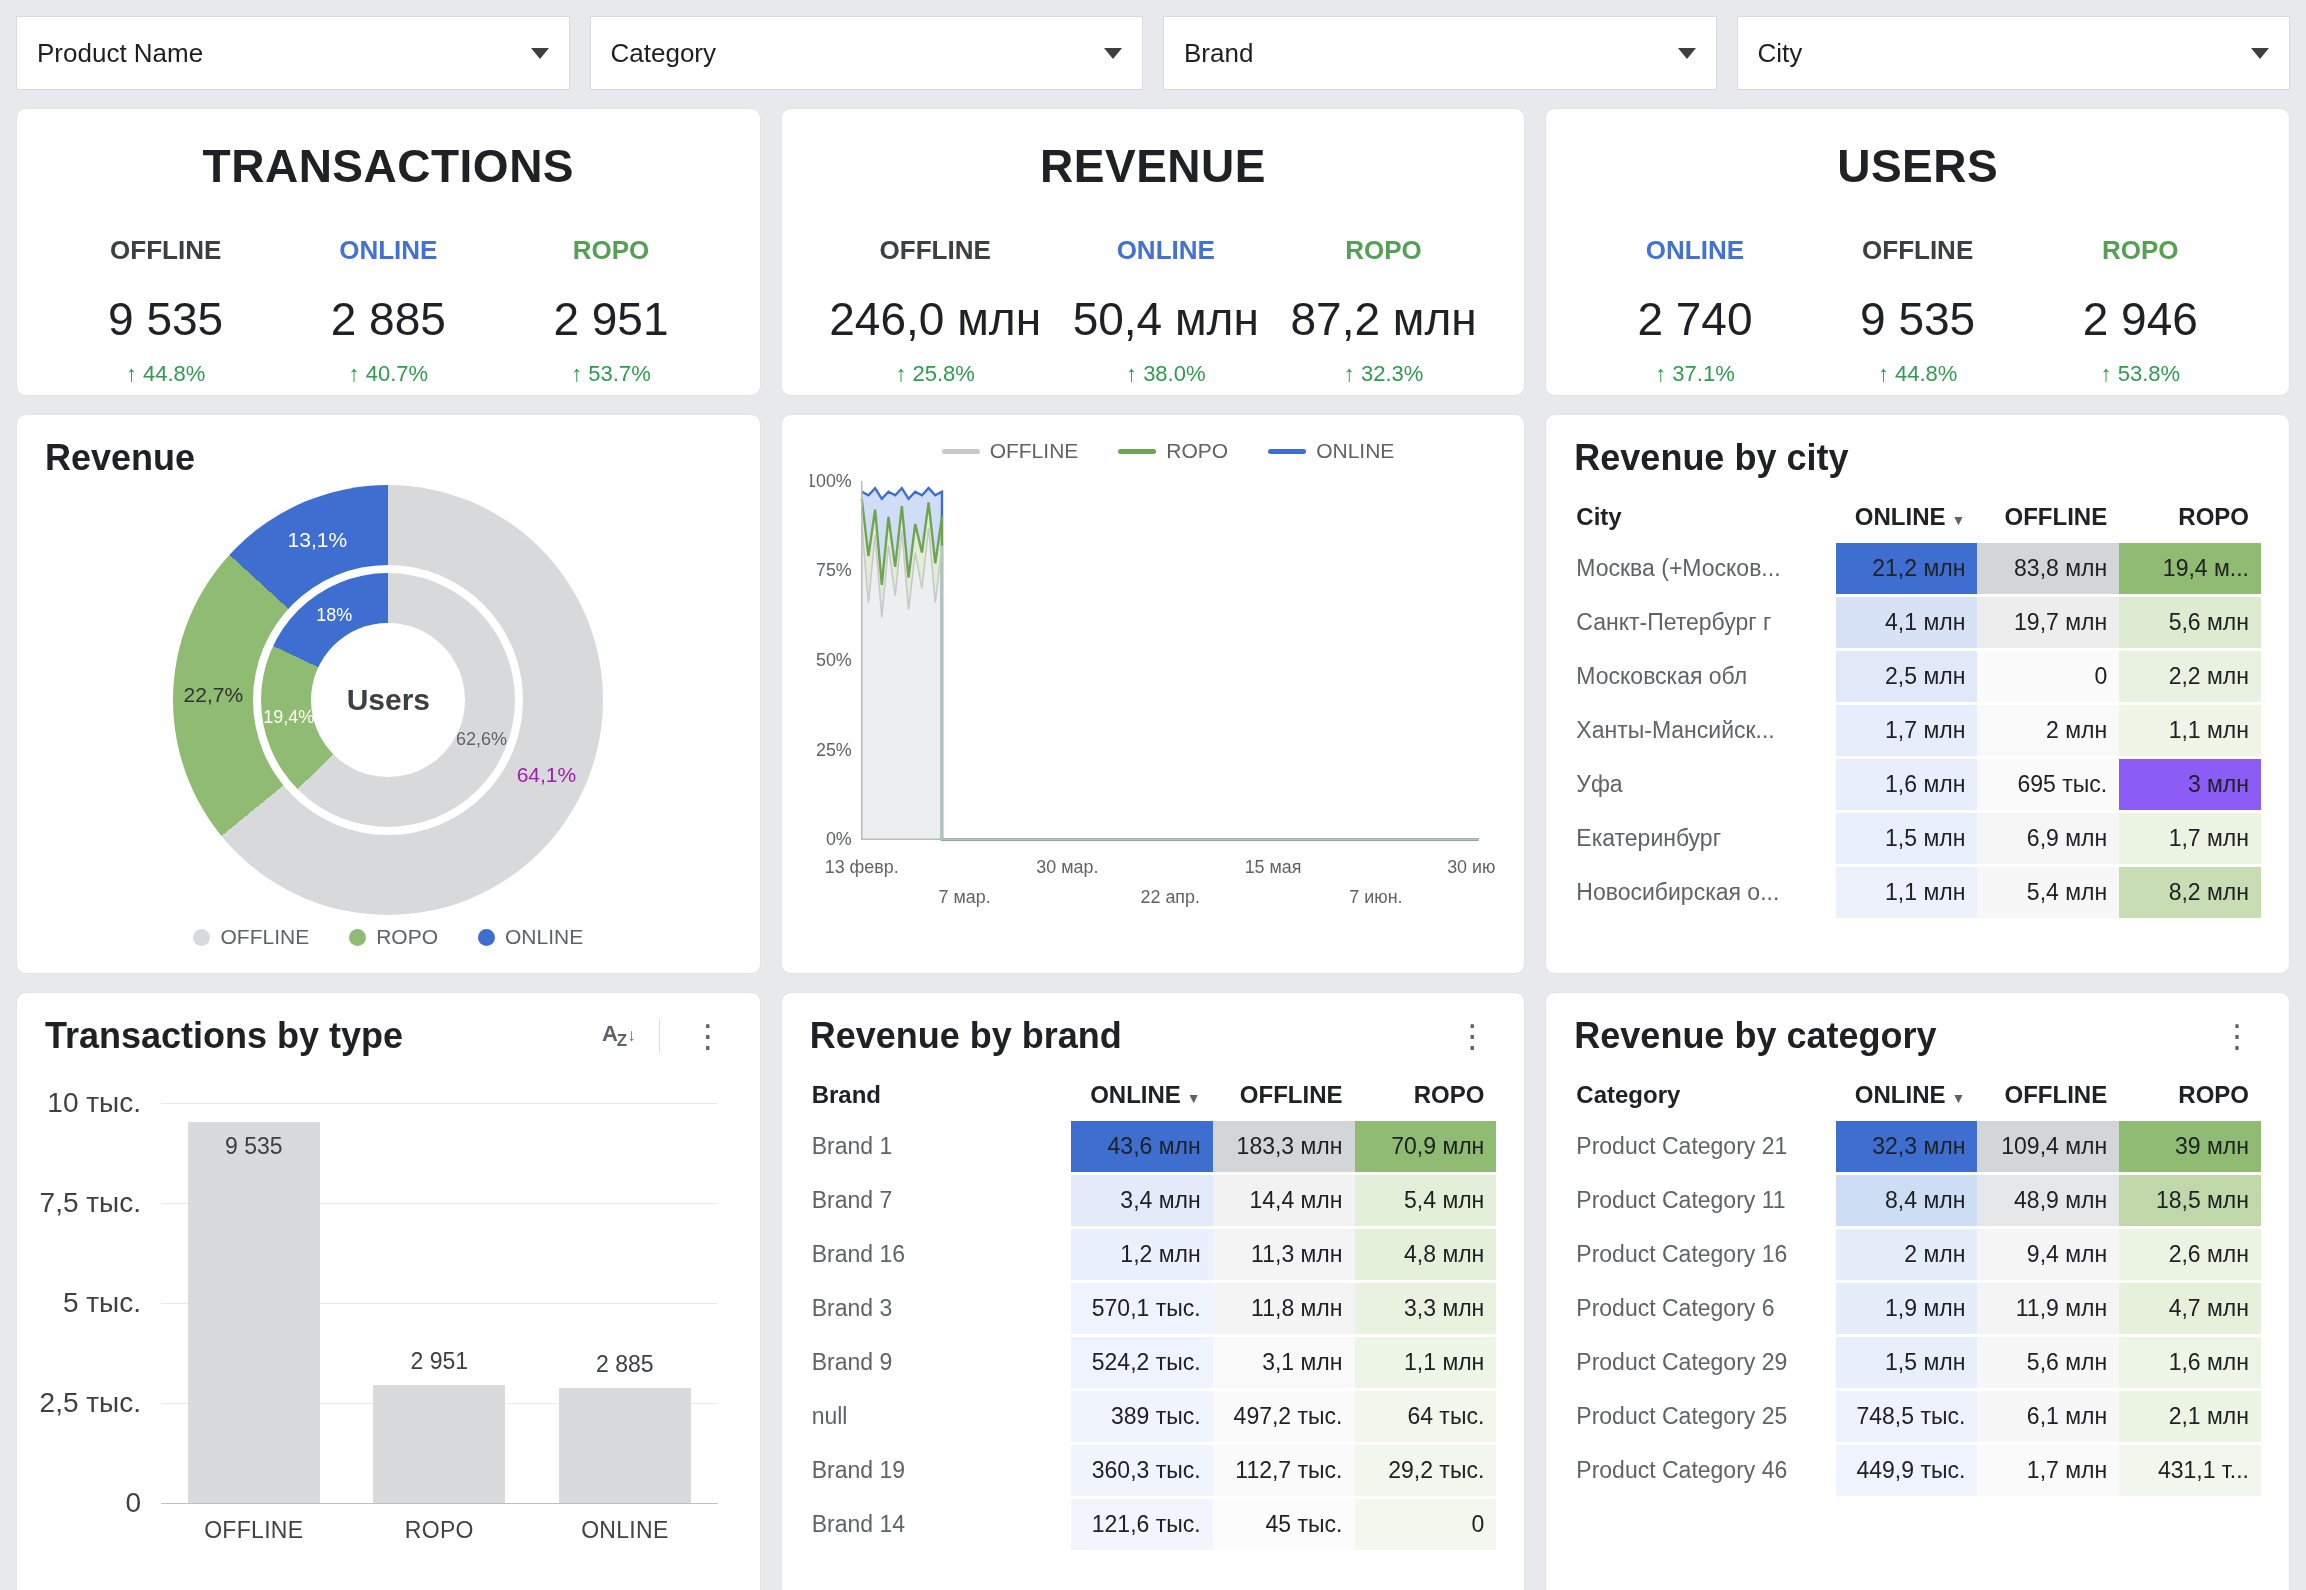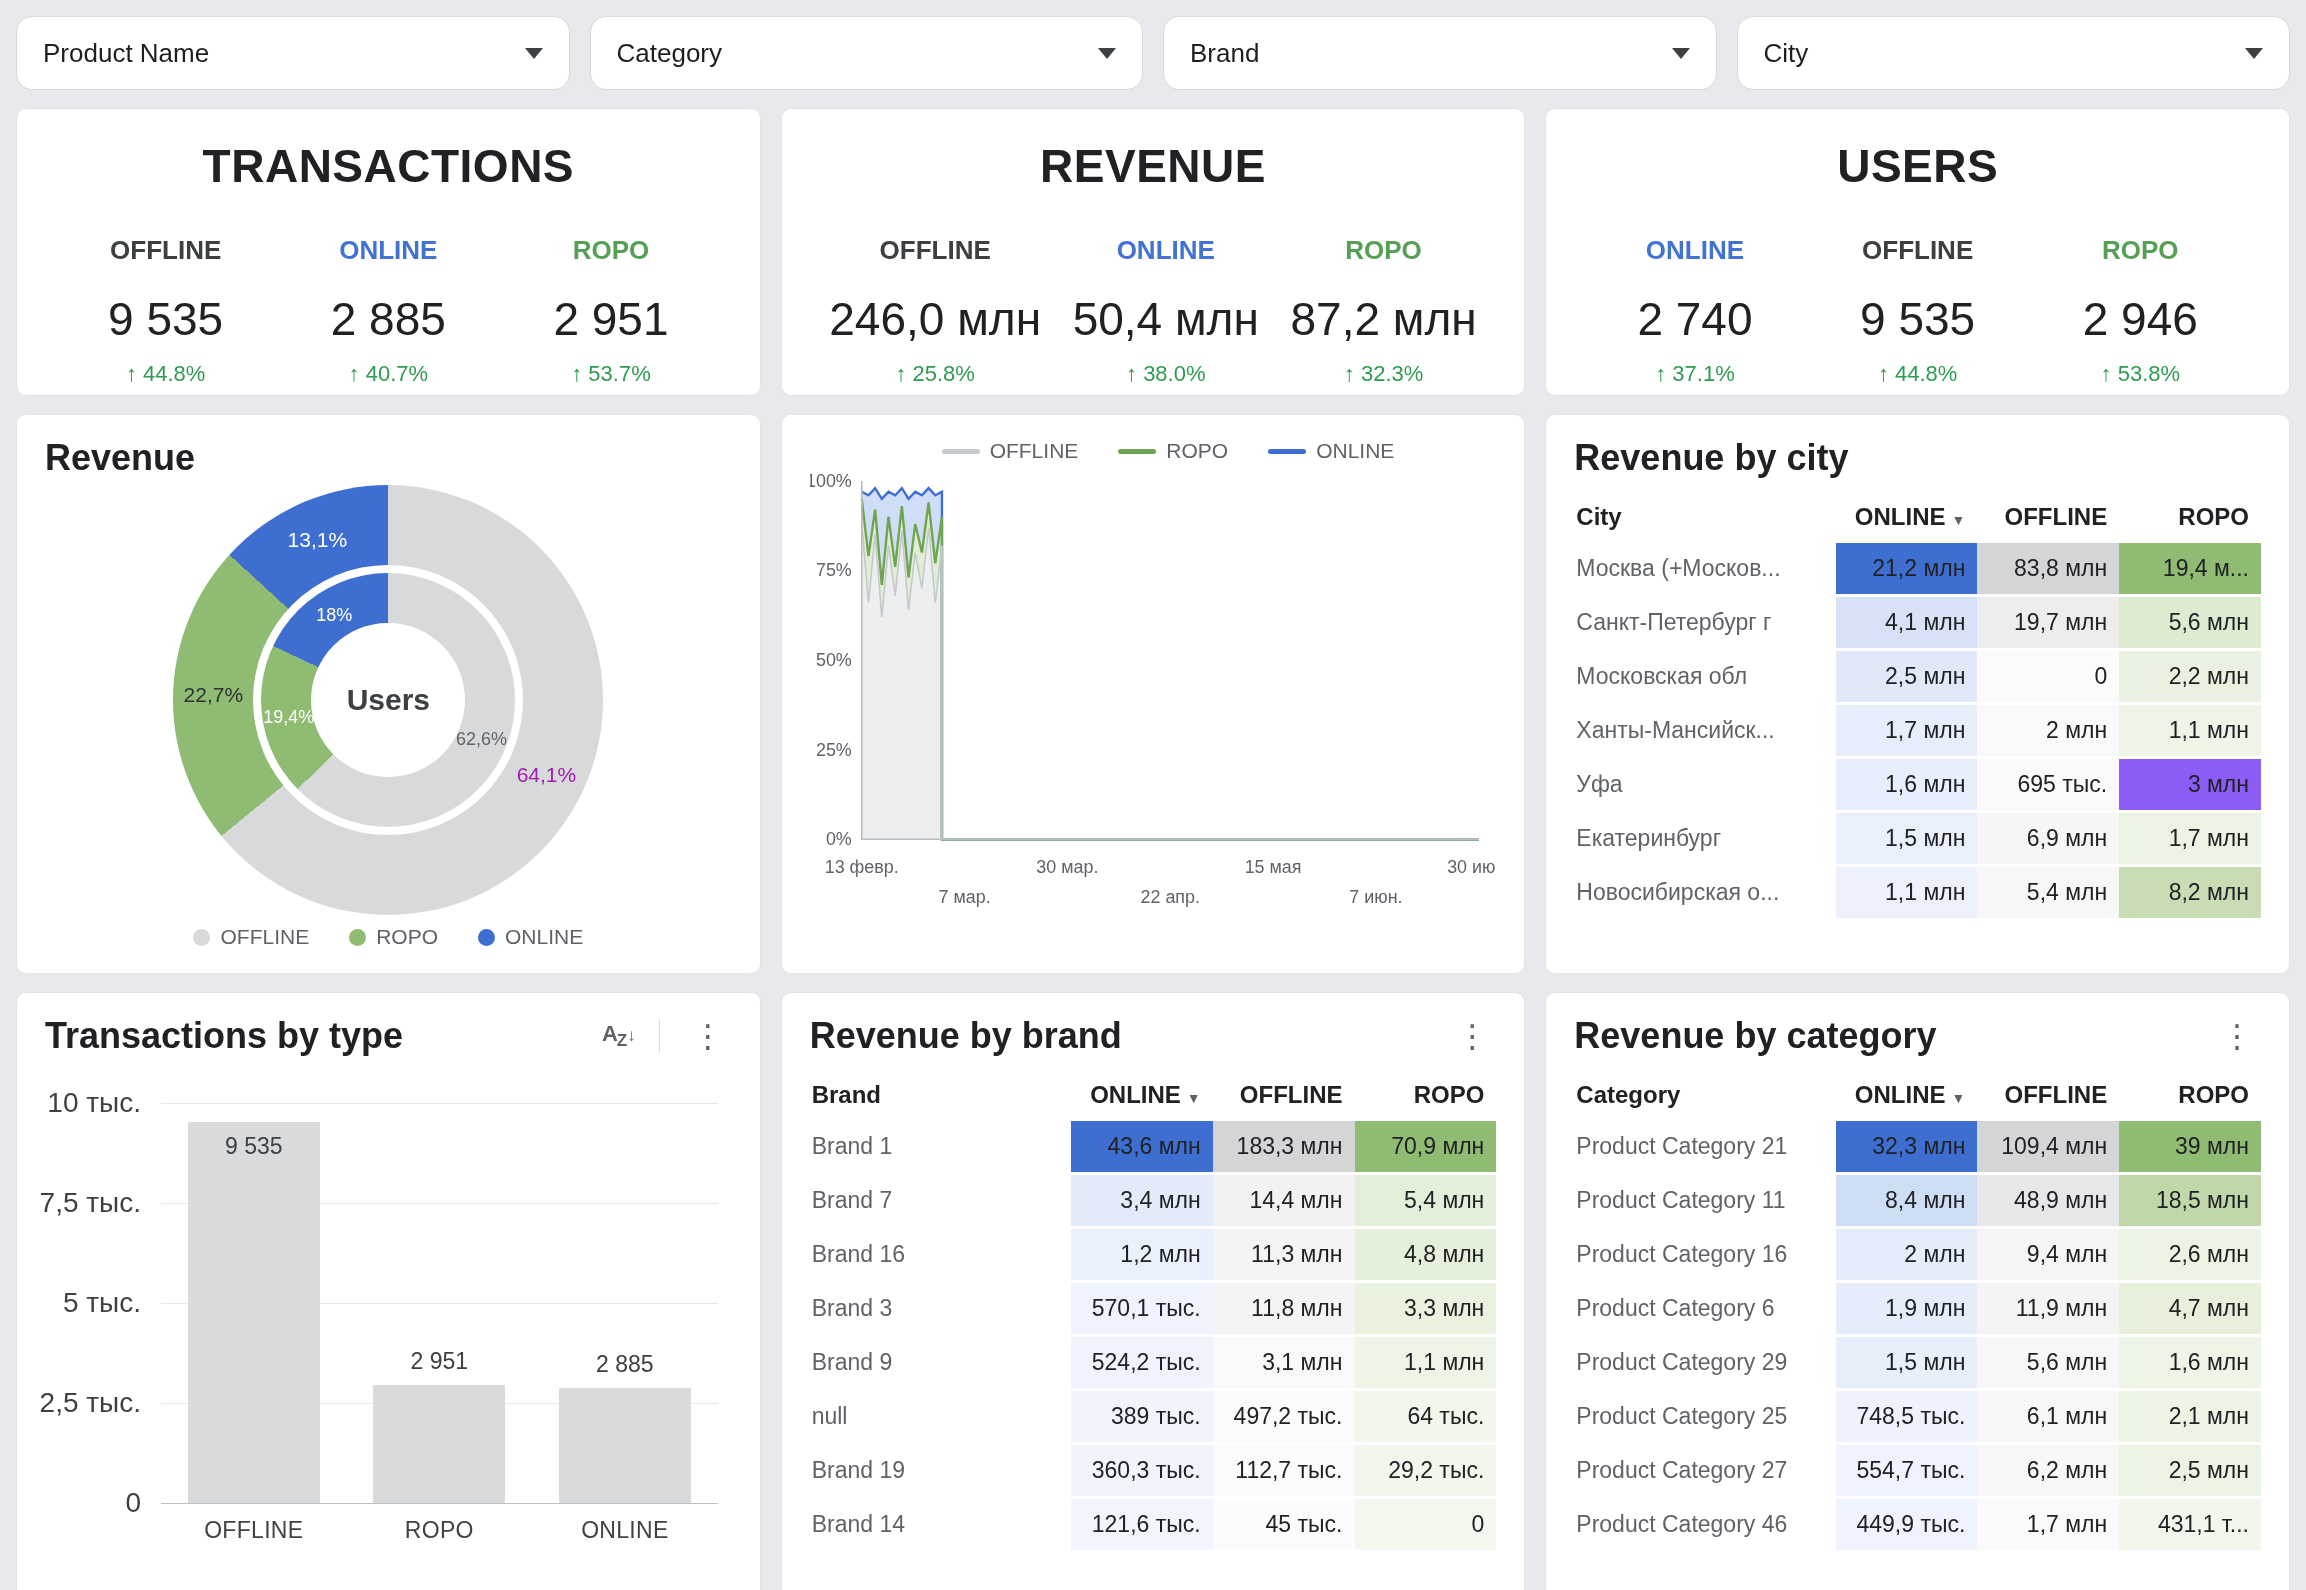--- a/index.html
+++ b/index.html
@@ -1,21 +1,21 @@
 <!DOCTYPE html>
 <html><head>
 <meta charset="utf-8">
 <style>
   html,body{margin:0;padding:0;background:#e7e9ec;font-family:"Liberation Sans",sans-serif;}
   .page{width:2306px;height:1590px;box-sizing:border-box;padding:16px;display:flex;flex-direction:column;gap:18px;overflow:hidden;}
   .card{background:#fff;border:1px solid #e3e4e6;border-radius:10px;box-sizing:border-box;overflow:hidden;}
 
   
   .filters{display:flex;gap:20px;height:74px;flex:0 0 auto;}
-  .filter{flex:1;background:#fff;border:1px solid #d8dadc;border-radius:16px;display:flex;align-items:center;justify-content:space-between;padding:0 26px;font-size:26px;color:#1f1f1f;cursor:pointer;}
+  .filter{flex:1;background:#fff;border:1px solid #d8dadc;border-radius:0;display:flex;align-items:center;justify-content:space-between;padding:0 20px;font-size:26px;color:#1f1f1f;cursor:pointer;}
   .caret{width:0;height:0;border-left:9px solid transparent;border-right:9px solid transparent;border-top:11px solid #3c4043;}
 
   .row3{display:grid;grid-template-columns:1fr 1fr 1fr;gap:20px;flex:0 0 auto;}
   .row-sc{height:288px;}
   .row-mid{height:560px;}
   .row-bottom{height:640px;}
 
   
   .sc{padding:30px 16px 0;text-align:center;}
   .sc-title{font-size:46px;font-weight:700;color:#202124;letter-spacing:.5px;}
@@ -466,26 +466,20 @@
               <td style="background: rgb(247, 247, 248);">5,6 млн</td>
               <td style="background: rgb(237, 245, 230);">1,6 млн</td>
             </tr>
             <tr>
               <td class="row-label">Product Category 25</td>
               <td style="background: rgb(237, 242, 252);">748,5 тыс.</td>
               <td style="background: rgb(247, 247, 248);">6,1 млн</td>
               <td style="background: rgb(236, 244, 228);">2,1 млн</td>
             </tr>
             <tr>
-              <td class="row-label">Product Category 27</td>
-              <td style="background: rgb(239, 243, 253);">554,7 тыс.</td>
-              <td style="background: rgb(247, 247, 248);">6,2 млн</td>
-              <td style="background: rgb(235, 243, 227);">2,5 млн</td>
-            </tr>
-            <tr>
               <td class="row-label">Product Category 46</td>
               <td style="background: rgb(239, 243, 253);">449,9 тыс.</td>
               <td style="background: rgb(250, 250, 250);">1,7 млн</td>
               <td style="background: rgb(242, 247, 237);">431,1 т...</td>
             </tr>
           </tbody>
       </table>
     </div>
   </div>
 </div>

